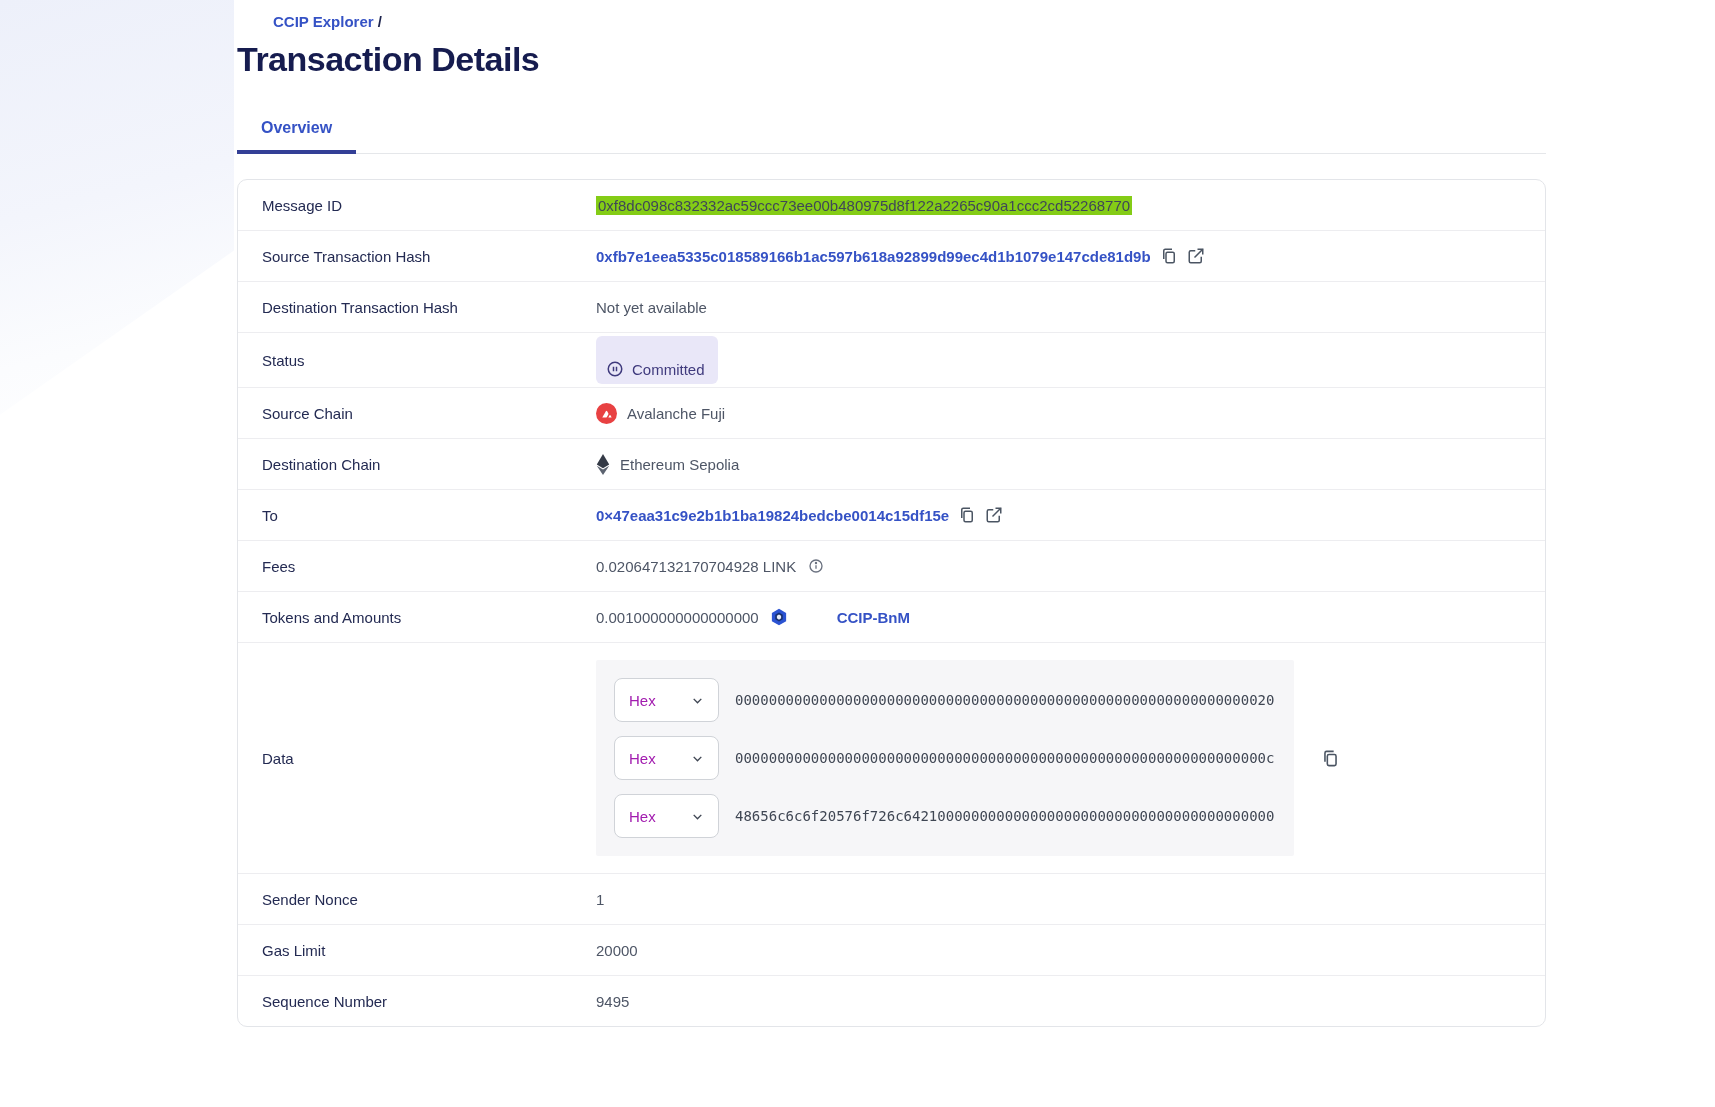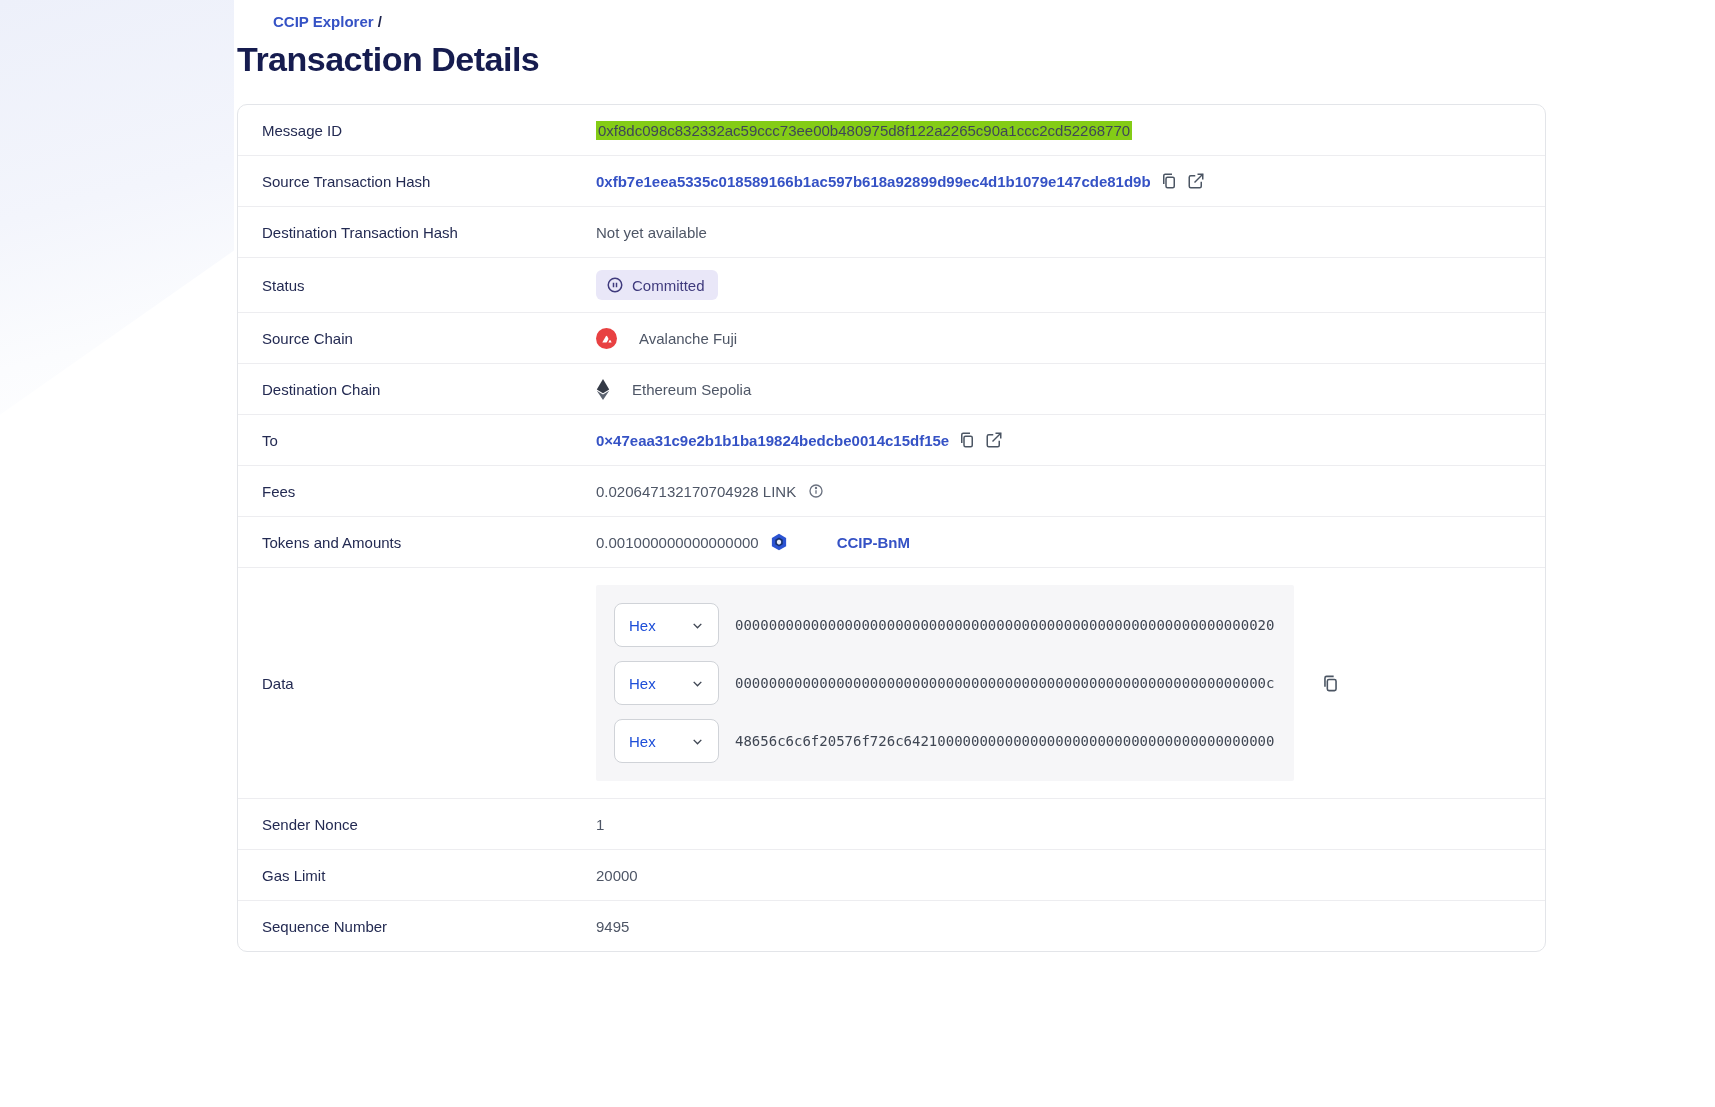--- a/index.html
+++ b/index.html
@@ -33,48 +33,51 @@
   .row.data-row{padding-top:17px;padding-bottom:17px;}
   .row-label{flex:0 0 334px;font-size:15px;color:#232a52;}
   .row-value{font-size:15px;color:#4e5666;display:flex;align-items:center;gap:9px;}
   .hl{background:#84cc16;color:#3f4757;padding:1px 2px;}
   .hash-link{color:#3552c5;font-weight:bold;text-decoration:none;cursor:pointer;}
   .icon-btn{background:none;border:none;padding:0;margin:0;cursor:pointer;display:inline-flex;
     align-items:center;color:#4b5563;}
   .icon-btn svg{display:block;}
   .muted{color:#4e5666;}
   .badge{display:inline-flex;align-items:center;gap:8px;background:#e9e7f8;color:#3f3a7d;
-    border-radius:6px;padding:6px 13px 6px 10px;font-size:15px;}
-  .chain{display:inline-flex;align-items:center;gap:22px;}
+    border-radius:6px;padding:24px 13px 6px 10px;font-size:15px;}
+  .chain{display:inline-flex;align-items:center;gap:10px;}
   .tok-link{color:#3552c5;font-weight:bold;text-decoration:none;cursor:pointer;margin-left:40px;}
   .data-box{background:#f6f6f8;border-radius:2px;width:698px;box-sizing:border-box;
     padding:18px;display:flex;flex-direction:column;gap:14px;}
   .data-line{display:flex;align-items:center;gap:16px;}
   .hex-select{display:inline-flex;align-items:center;justify-content:space-between;
     width:105px;height:44px;box-sizing:border-box;background:#fff;border:1px solid #d0d3d8;
-    border-radius:8px;padding:0 14px;cursor:pointer;font-size:15px;color:#1d4ed8;}
+    border-radius:8px;padding:0 14px;cursor:pointer;font-size:15px;color:#a21caf;}
   .hex-text{font-family:"DejaVu Sans Mono","Liberation Mono",monospace;font-size:14px;
     color:#3f4653;white-space:nowrap;}
   .data-copy{margin-left:18px;}
   .info-icon{display:inline-flex;margin-left:3px;cursor:pointer;}
 </style>
 </head>
 <body>
 
 <div class="bg-accent"></div>
 
 <div class="content">
 
   <div class="breadcrumb">
     <a>CCIP Explorer</a>
     <span class="sep">/</span>
   </div>
 
   <h1 class="page-title">Transaction Details</h1>
 
+  <div class="tabs">
+    <div class="tab active">Overview</div>
+  </div>
 
   <div class="card">
 
     <div class="row">
       <div class="row-label">Message ID</div>
       <div class="row-value">
         <span class="hl">0xf8dc098c832332ac59ccc73ee00b480975d8f122a2265c90a1ccc2cd52268770</span>
       </div>
     </div>
 

